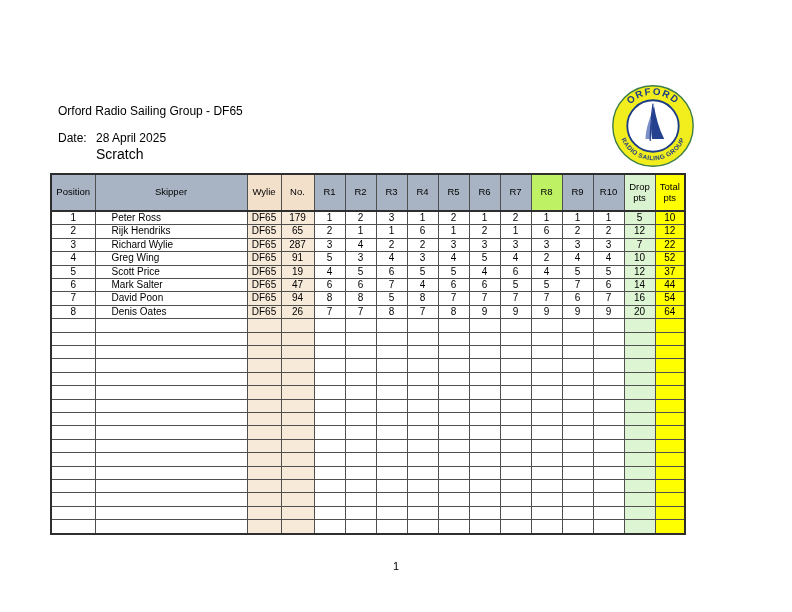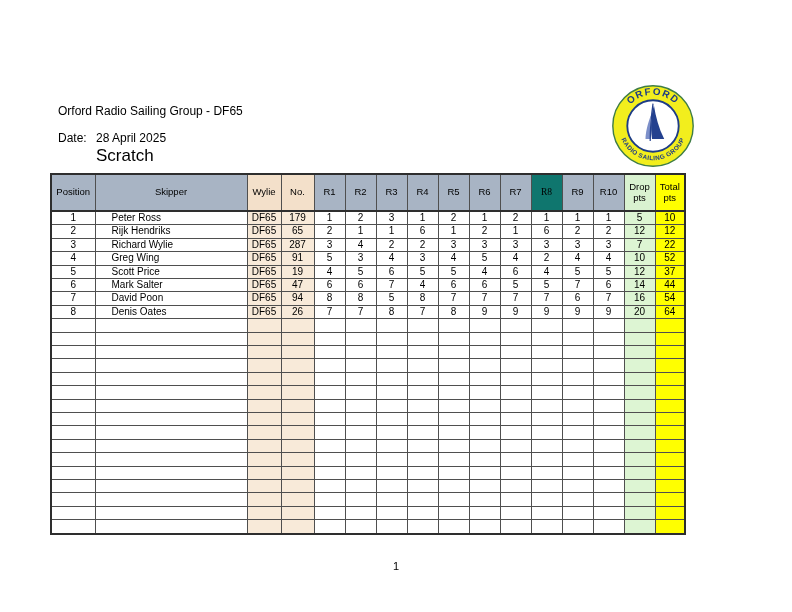--- a/index.html
+++ b/index.html
@@ -4,21 +4,21 @@
 <style>
   html,body{margin:0;padding:0;}
   body{
     width:792px;height:612px;position:relative;overflow:hidden;
     background:#ffffff;color:#000;
     font-family:"Liberation Sans", sans-serif;
   }
   .title{position:absolute;left:58px;top:104px;font-size:12px;}
   .date-label{position:absolute;left:58px;top:131px;font-size:12px;}
   .date-value{position:absolute;left:96px;top:131px;font-size:12px;}
-  .division{position:absolute;left:96px;top:146px;font-size:17px;}
+  .division{position:absolute;left:96px;top:146px;font-size:14px;}
   .logo{position:absolute;left:610px;top:83px;width:86px;height:86px;}
   .page-number{position:absolute;left:0;right:0;top:560px;text-align:center;font-size:11px;}
 
   table.results{
     position:absolute;left:50px;top:173px;
     border-collapse:collapse;table-layout:fixed;
     border:2px solid #2e2e2e;
   }
   .results th,.results td{
     border:1px solid #4f4f4f;
@@ -96,21 +96,21 @@
         <th class="col-skipper" style="background: rgb(168, 180, 196);">Skipper</th>
         <th class="col-design" style="background: rgb(243, 224, 202);">Wylie</th>
         <th class="col-no" style="background: rgb(243, 224, 202);">No.</th>
         <th class="col-r1" style="background: rgb(168, 180, 196);">R1</th>
         <th class="col-r2" style="background: rgb(168, 180, 196);">R2</th>
         <th class="col-r3" style="background: rgb(168, 180, 196);">R3</th>
         <th class="col-r4" style="background: rgb(168, 180, 196);">R4</th>
         <th class="col-r5" style="background: rgb(168, 180, 196);">R5</th>
         <th class="col-r6" style="background: rgb(168, 180, 196);">R6</th>
         <th class="col-r7" style="background: rgb(168, 180, 196);">R7</th>
-        <th class="col-r8" style="background: #0f766e; font-family: Liberation Serif, serif;">R8</th>
+        <th class="col-r8" style="background: #bef264;">R8</th>
         <th class="col-r9" style="background: rgb(168, 180, 196);">R9</th>
         <th class="col-r10" style="background: rgb(168, 180, 196);">R10</th>
         <th class="col-drop" style="background: rgb(217, 242, 208);">Drop pts</th>
         <th class="col-total" style="background: rgb(255, 255, 0);">Total pts</th>
       </tr>
   </thead>
   <tbody>
       <tr>
         <td class="col-position" style="background: rgb(255, 255, 255);">1</td>
         <td class="col-skipper" style="background: rgb(255, 255, 255);">Peter Ross</td>

